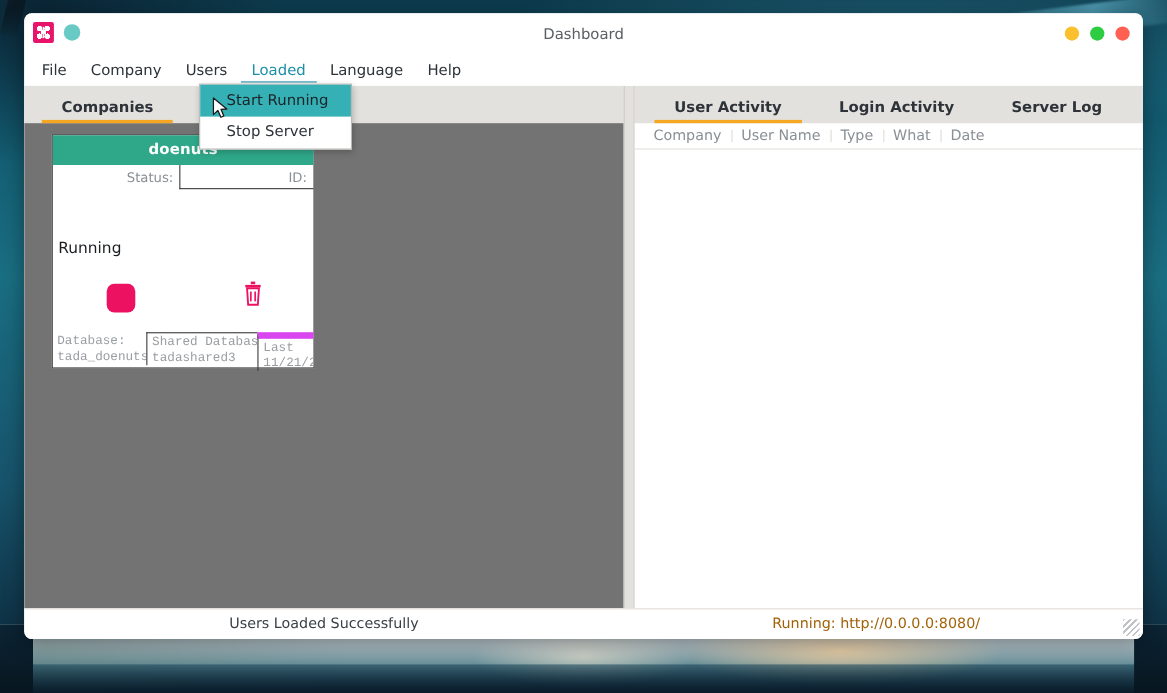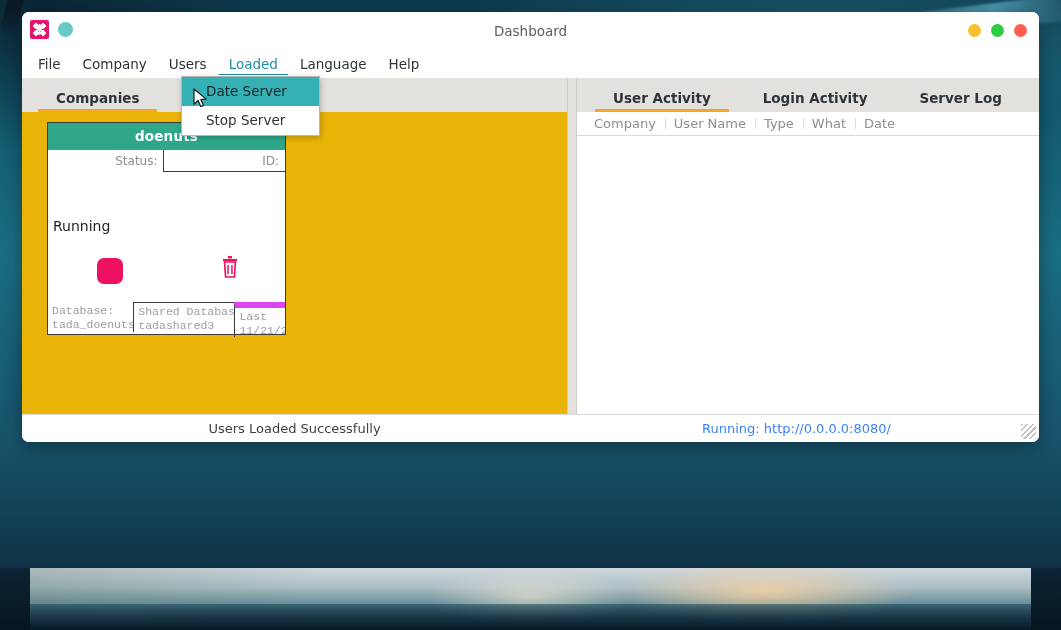--- a/index.html
+++ b/index.html
@@ -66,21 +66,21 @@
     position: absolute; bottom: 0; width: 30px; height: 62px;
     background: linear-gradient(180deg, #0c2435, #07161f);
   }
   #desktop .bg-edge-l { left: 0; }
   #desktop .bg-edge-r { right: 0; }
 
   
   #window {
     position: absolute;
     left: 22px; top: 12px;
-    width: 1017px; height: 430px;
+    width: 1017px; height: 569px;
     background: #ffffff;
     border-radius: 7px 7px 7px 7px;
     box-shadow: 0 4px 18px rgba(0,0,0,.38);
     overflow: hidden;
     display: flex;
     flex-direction: column;
   }
 
   
   .titlebar {
@@ -229,21 +229,21 @@
     content: "";
     position: absolute;
     left: 0; right: 0; bottom: 0;
     height: 3px;
     background: #f5a623;
   }
 
   
   .left-content {
     flex: 1 1 auto;
-    background: #eab308;
+    background: #737373;
     padding: 10px 0 0 4px;
     overflow: hidden;
   }
 
   
   .company-card {
     width: 239px;
     margin-left: 21px;
     background: #ffffff;
     border: 1px solid #3b3b3b;
@@ -397,21 +397,21 @@
     left: 0; width: 545px;
     text-align: center;
     font-size: 13px;
     color: #3a3f44;
   }
   .status-right {
     position: absolute;
     left: 556px; right: 24px;
     text-align: center;
     font-size: 13px;
-    color: #3b82f6;
+    color: #a16207;
   }
   .resize-grip {
     position: absolute;
     right: 3px; bottom: 3px;
     width: 15px; height: 15px;
     background:
       repeating-linear-gradient(135deg, #b9bcbf 0 1.6px, transparent 1.6px 4px);
     opacity: .9;
   }
 
@@ -555,21 +555,21 @@
 
     <div class="statusbar">
       <div class="status-left">Users Loaded Successfully</div>
       <div class="status-right">Running: http://0.0.0.0:8080/</div>
       <div class="resize-grip"></div>
     </div>
 
   </div>
 
   <div class="dropdown">
-    <div class="dd-item highlight">Date Server</div>
+    <div class="dd-item highlight">Start Running</div>
     <div class="dd-item">Stop Server</div>
   </div>
 
   <div class="cursor">
     <svg width="16" height="22" viewBox="0 0 16 22" aria-hidden="true">
       <path d="M1 1 L1 16.2 L5.1 12.4 L7.8 18.6 L10.5 17.4 L7.9 11.4 L13.2 11.1 Z" fill="#ffffff" stroke="#1b1b1b" stroke-width="1.2" stroke-linejoin="round"></path>
     </svg>
   </div>
 
 </div>

